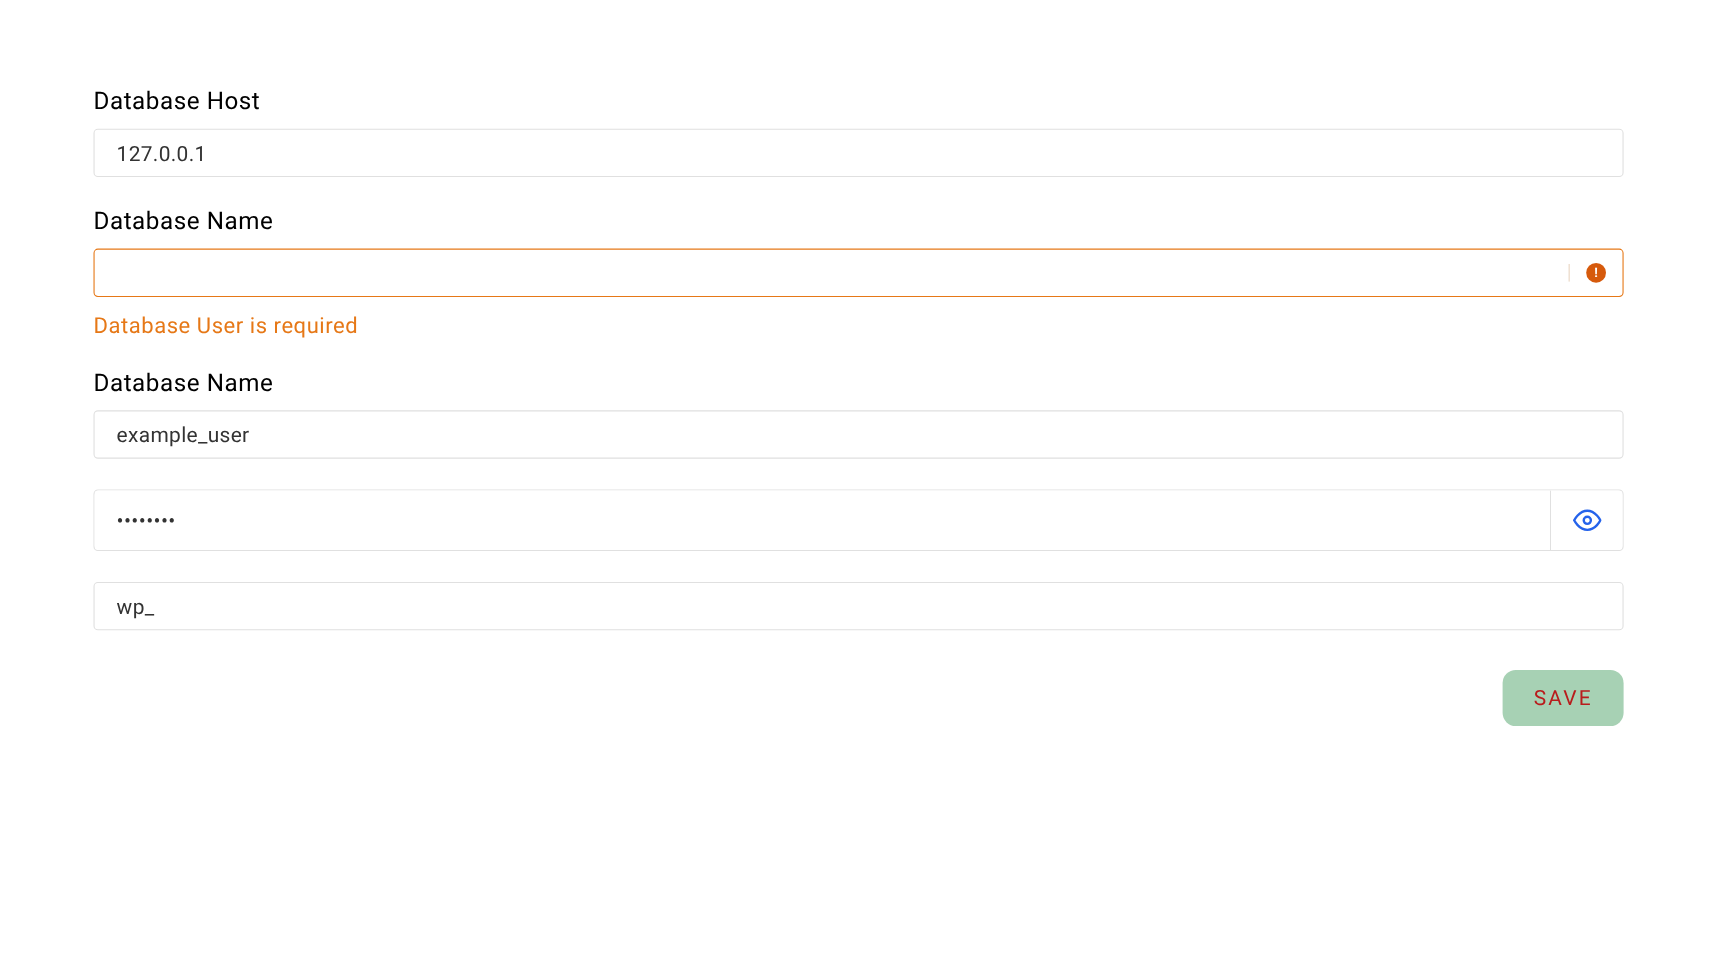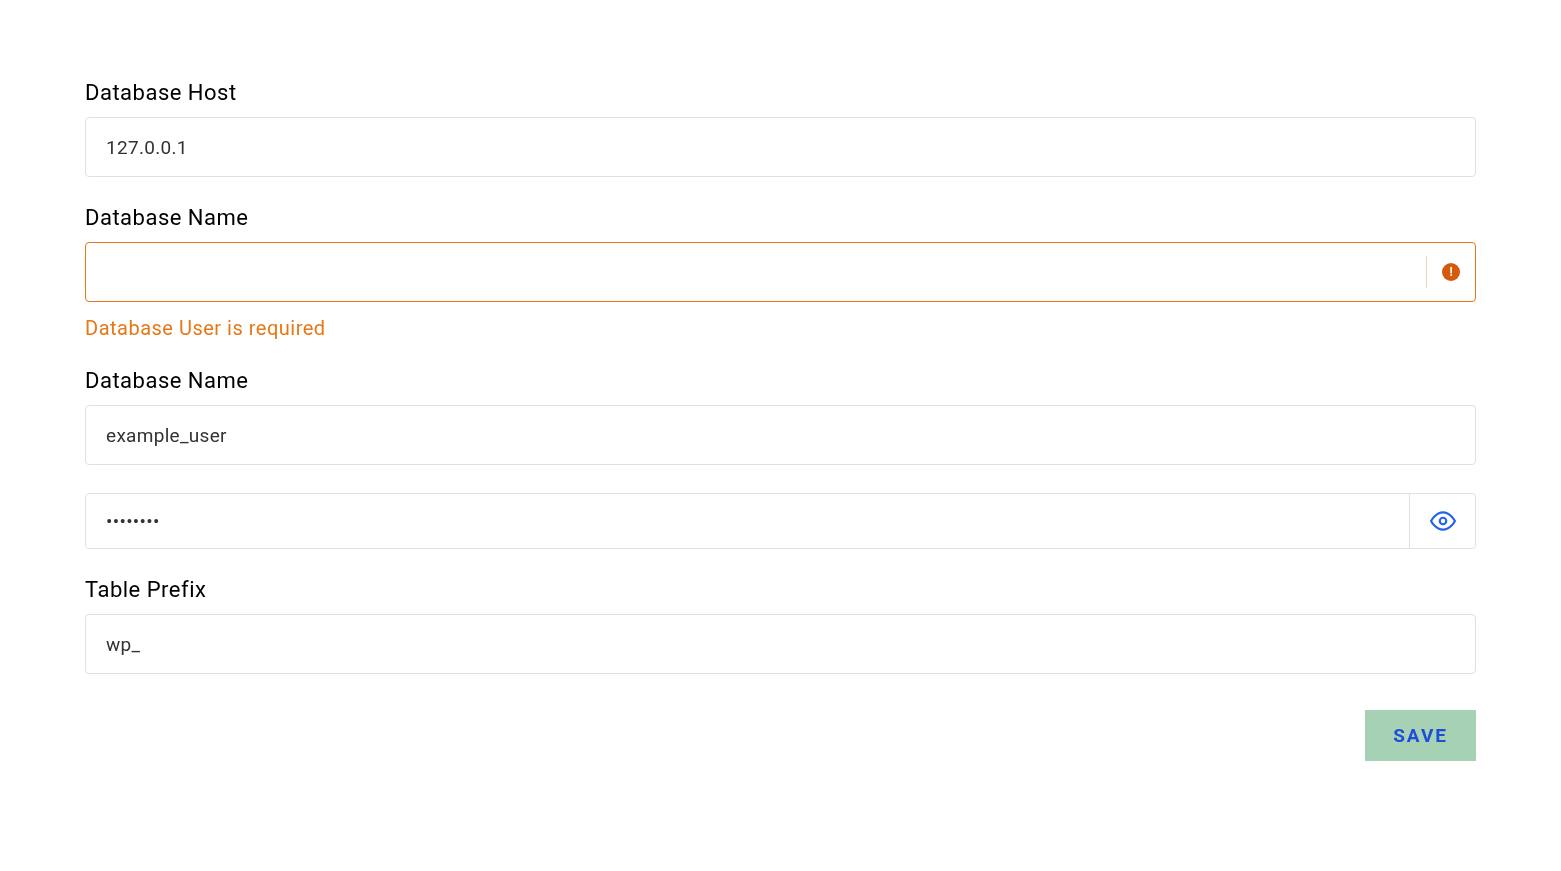--- a/index.html
+++ b/index.html
@@ -19,21 +19,21 @@
     .form-label {
       display: block;
       font-size: 22px;
       font-weight: 400;
       color: #000000;
       margin-bottom: 12px;
       letter-spacing: 0.5px;
     }
     .form-input {
       width: 100%;
-      height: 60px;
+      height: 44px;
       padding: 0 20px;
       font-size: 19px;
       color: #333;
       background: #ffffff;
       border: 1px solid #e0e0e0;
       border-radius: 4px;
       outline: none;
       font-family: inherit;
       letter-spacing: 0.3px;
     }
@@ -116,26 +116,26 @@
       fill: none;
       stroke-width: 2;
     }
     .button-row {
       display: flex;
       justify-content: flex-end;
       margin-top: 36px;
     }
     .save-button {
       background: #a7d1b4;
-      color: #1d4ed8;
+      color: #b91c1c;
       border: none;
-      border-radius: 0;
+      border-radius: 12px;
       padding: 14px 28px;
       font-size: 19px;
-      font-weight: 700;
+      font-weight: 400;
       letter-spacing: 2px;
       cursor: pointer;
       font-family: inherit;
     }
   </style>
 </head>
 <body>
 
 <form>
 
@@ -166,21 +166,20 @@
       <div class="password-toggle">
         <svg class="eye-icon" viewBox="0 0 24 24">
           <path d="M1 12s4-8 11-8 11 8 11 8-4 8-11 8-11-8-11-8z"></path>
           <circle cx="12" cy="12" r="3"></circle>
         </svg>
       </div>
     </div>
   </div>
 
   <div class="form-group">
-    <label class="form-label">Table Prefix</label>
     <input type="text" class="form-input" value="wp_" style="">
   </div>
 
   <div class="button-row">
     <button type="button" class="save-button">SAVE</button>
   </div>
 
 </form>
 
 </body></html>

